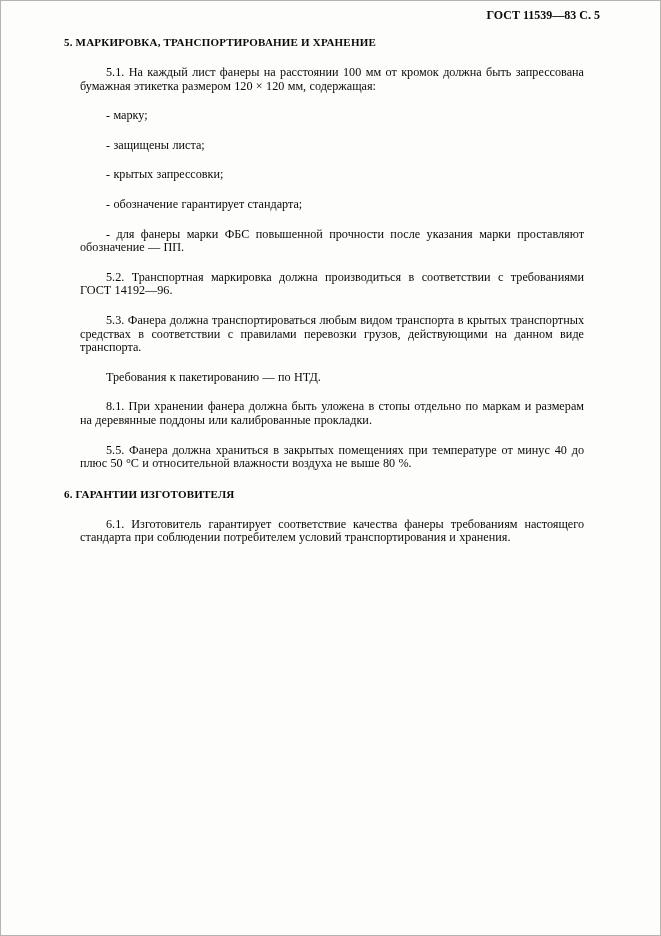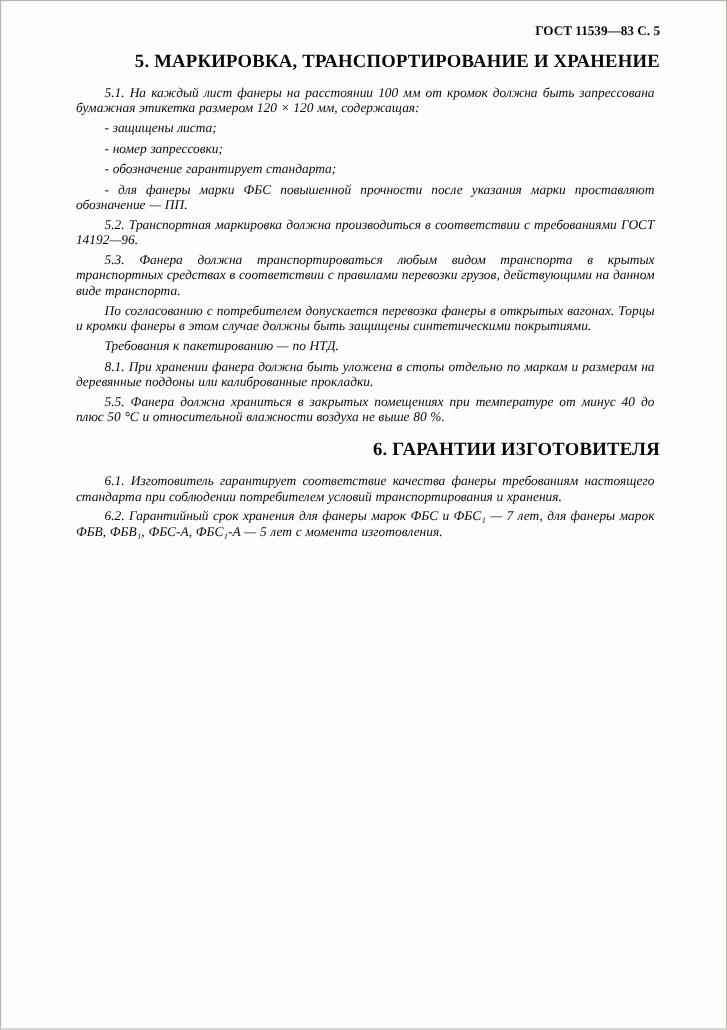--- a/index.html
+++ b/index.html
@@ -10,73 +10,71 @@
     width: 661px;
     height: 936px;
     background: #fdfdfc;
     color: #0a0a0a;
     font-family: "Liberation Serif", "DejaVu Serif", serif;
     box-sizing: border-box;
     border: 1px solid #b5b5b0;
     overflow: hidden;
   }
   .page {
-    padding: 20px 60px 0 63px;
+    padding: 7px 60px 0 63px;
   }
   .page-header {
     text-align: right;
     font-weight: bold;
     font-size: 12px;
     line-height: 14px;
   }
   .section-heading {
-    text-align: right;
+    text-align: left;
     font-weight: bold;
-    font-size: 17px;
+    font-size: 11px;
     line-height: 15px;
     margin: 13px 0 15px 0;
     letter-spacing: 0.2px;
   }
   .section-heading.heading-6 {
     margin-top: 15px;
   }
   .para {
-    margin: 5px;
+    margin: 16px;
     font-size: 12.2px;
     line-height: 13.6px;
     text-align: justify;
     text-indent: 26px;
     word-spacing: 0.3px;
-    font-style: italic;
   }
   .para.bold {
     font-weight: bold;
   }
 </style>
 </head>
 <body>
 
 <div class="page">
 
   <div class="page-header">
     <span>ГОСТ 11539—83 С. 5</span>
   </div>
 
   <h1 class="section-heading">5. МАРКИРОВКА, ТРАНСПОРТИРОВАНИЕ И ХРАНЕНИЕ</h1>
 
   <p class="para">5.1. На каждый лист фанеры на расстоянии 100 мм от кромок должна быть запрессована бумажная этикетка размером 120 × 120 мм, содержащая:</p>
+  <p class="para">- марку;</p>
   <p class="para">- защищены листа;</p>
-  <p class="para">- номер запрессовки;</p>
+  <p class="para">- крытых запрессовки;</p>
   <p class="para">- обозначение гарантирует стандарта;</p>
   <p class="para">- для фанеры марки ФБС повышенной прочности после указания марки проставляют обозначение — ПП.</p>
   <p class="para">5.2. Транспортная маркировка должна производиться в соответствии с требованиями ГОСТ 14192—96.</p>
   <p class="para">5.3. Фанера должна транспортироваться любым видом транспорта в крытых транспортных средствах в соответствии с правилами перевозки грузов, действующими на данном виде транспорта.</p>
-  <p class="para">По согласованию с потребителем допускается перевозка фанеры в открытых вагонах. Торцы и кромки фанеры в этом случае должны быть защищены синтетическими покрытиями.</p>
   <p class="para">Требования к пакетированию — по НТД.</p>
   <p class="para">8.1. При хранении фанера должна быть уложена в стопы отдельно по маркам и размерам на деревянные поддоны или калиброванные прокладки.</p>
   <p class="para">5.5. Фанера должна храниться в закрытых помещениях при температуре от минус 40 до плюс 50 °С и относительной влажности воздуха не выше 80 %.</p>
 
   <h1 class="section-heading heading-6">6. ГАРАНТИИ ИЗГОТОВИТЕЛЯ</h1>
 
   <p class="para">6.1. Изготовитель гарантирует соответствие качества фанеры требованиям настоящего стандарта при соблюдении потребителем условий транспортирования и хранения.</p>
-  <p class="para">6.2. Гарантийный срок хранения для фанеры марок ФБС и ФБС₁ — 7 лет, для фанеры марок ФБВ, ФБВ₁, ФБС-А, ФБС₁-А — 5 лет с момента изготовления.</p>
 
 </div>
 
 </body></html>

